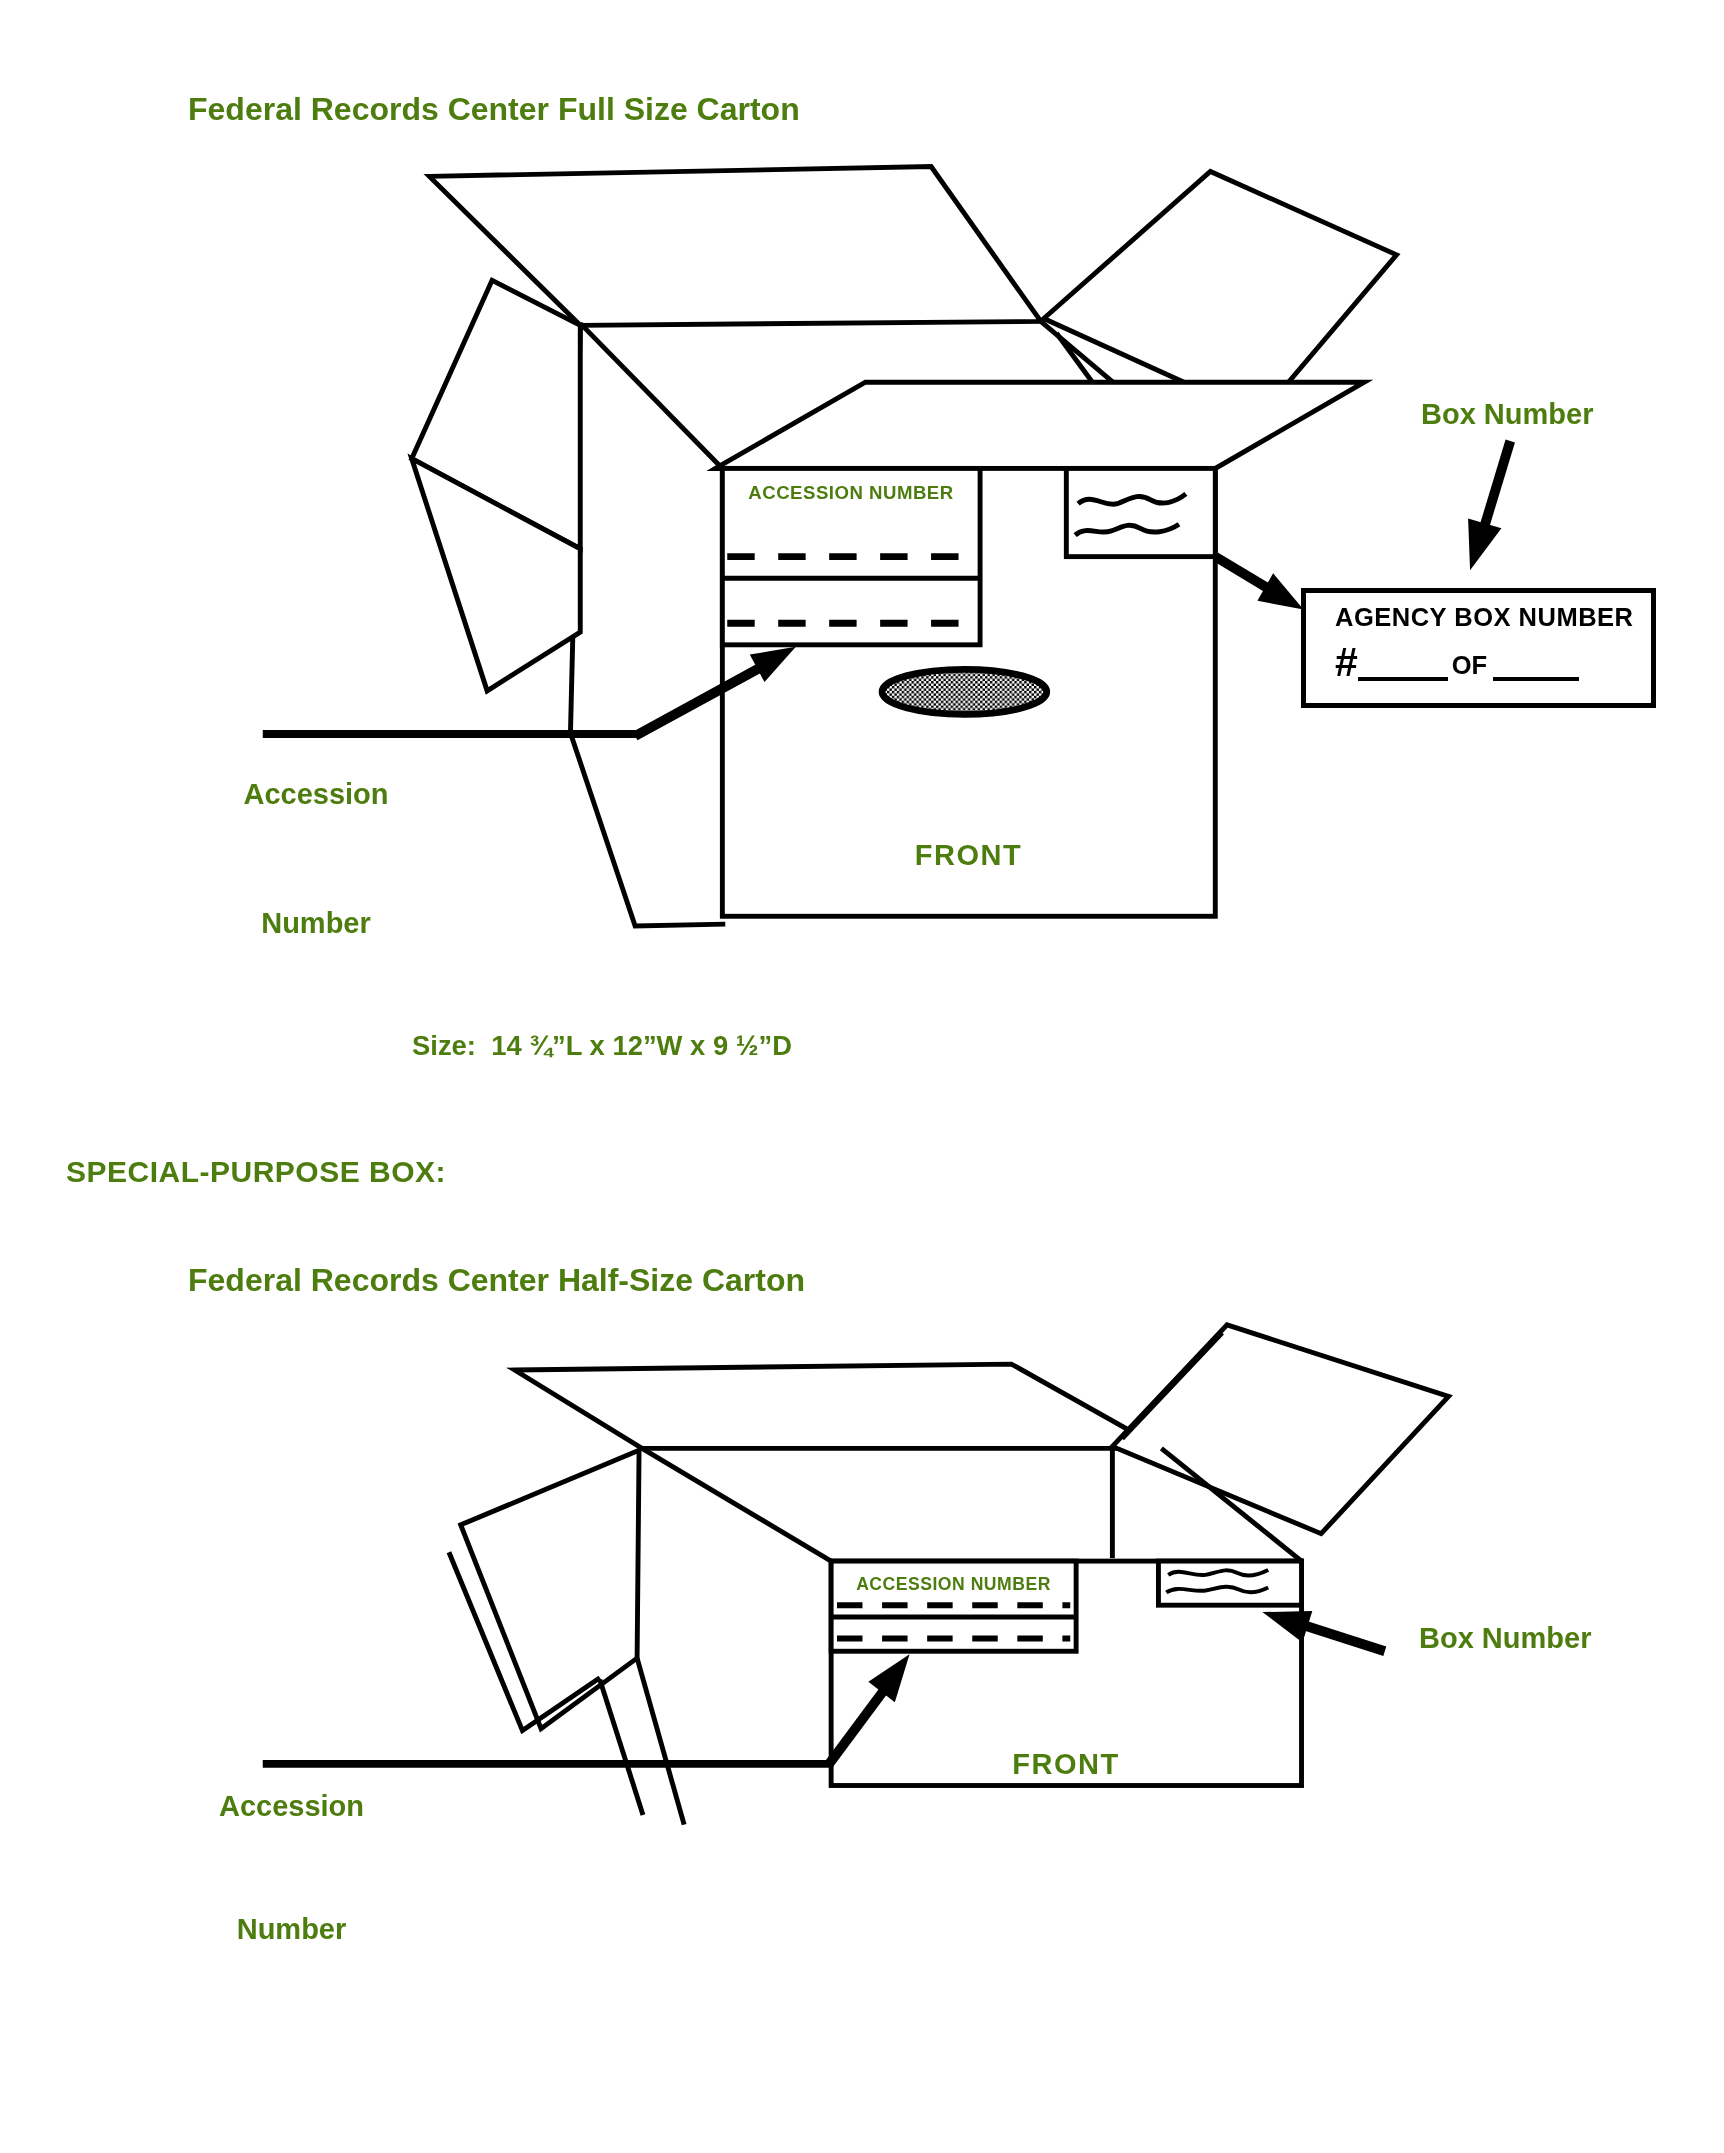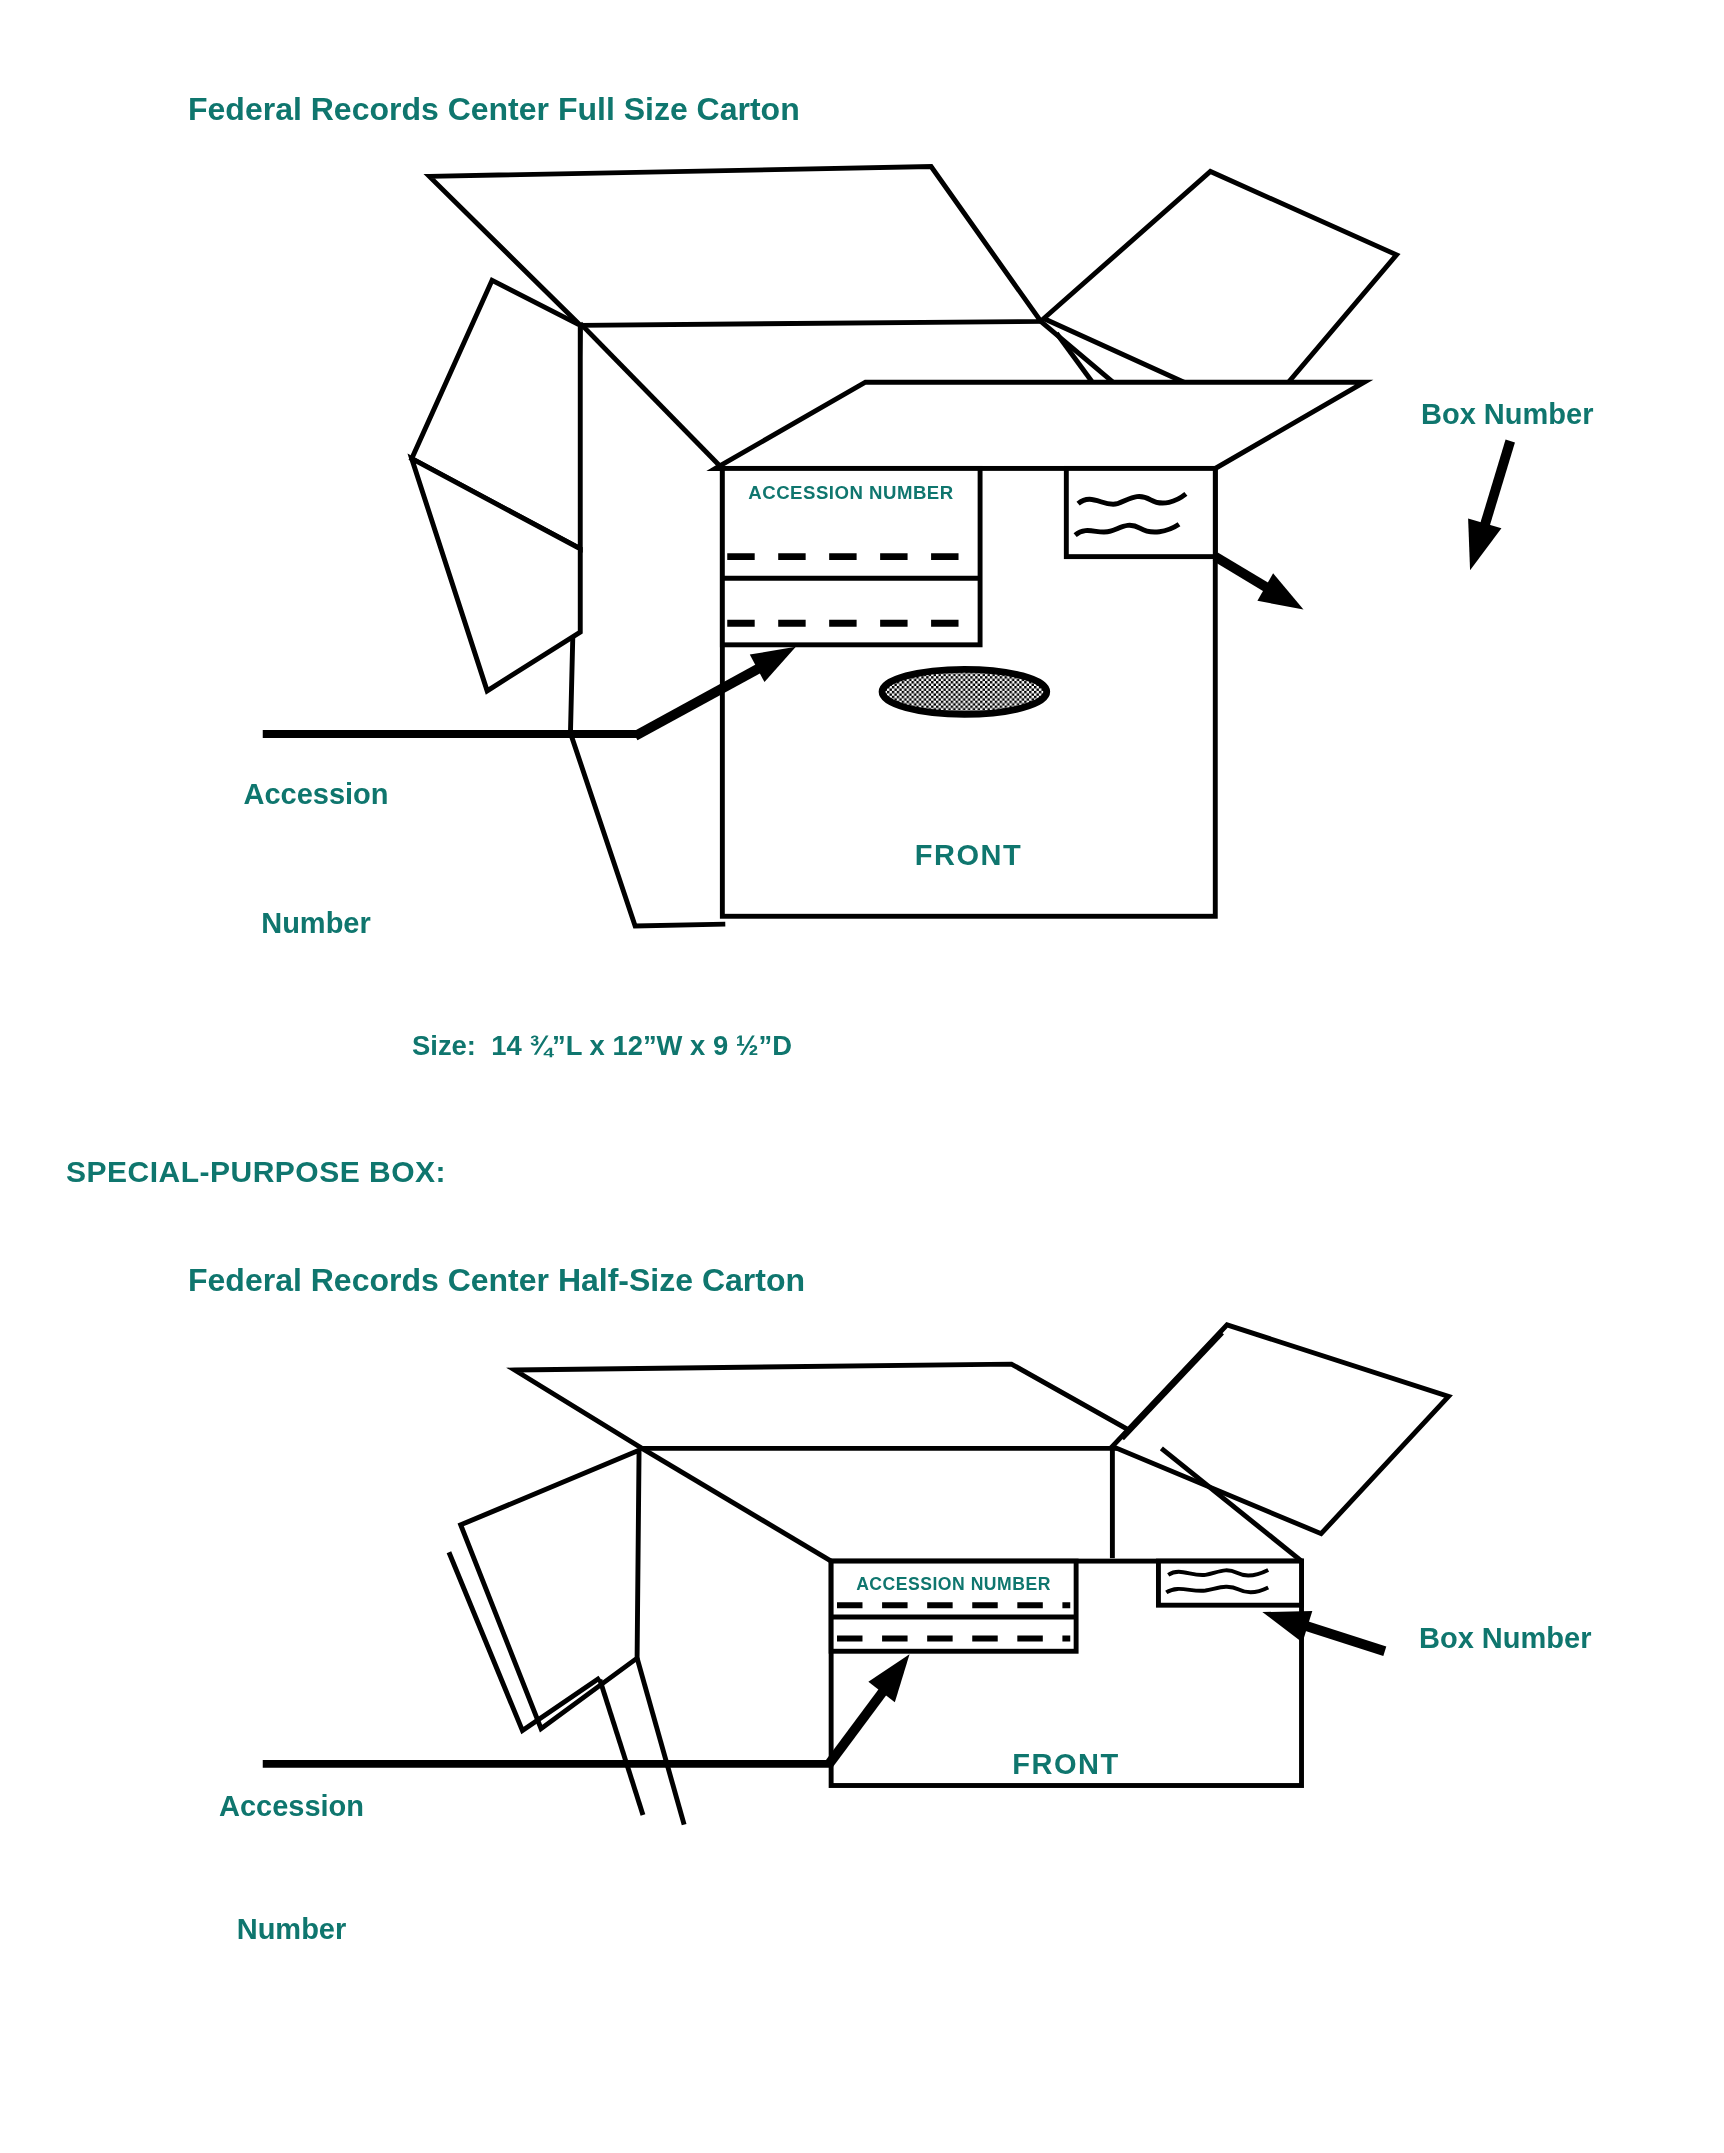--- a/index.html
+++ b/index.html
@@ -1,21 +1,21 @@
 <!DOCTYPE html>
 <html><head>
 <meta charset="utf-8">
 <style>
   html,body{margin:0;padding:0;background:#fff;}
   .page{
     position:relative;width:1724px;height:2153px;background:#ffffff;
     color:#000;font-family:"Liberation Sans",sans-serif;overflow:hidden;
   }
   .art{position:absolute;left:0;top:0;width:1724px;height:2153px;}
-  .t{position:absolute;font-weight:bold;white-space:pre;color:#0f766e;}
+  .t{position:absolute;font-weight:bold;white-space:pre;color:#4d7c0f;}
   .title1{left:188px;top:91px;font-size:32px;}
   .title2{left:188px;top:1236px;font-size:32px;margin-top:26px;}
   .heading{left:66px;top:1155px;font-size:30px;letter-spacing:0.5px;}
   .acc-text1{left:722px;top:482px;width:258px;text-align:center;font-size:18.6px;letter-spacing:0.5px;}
   .acc-text2{left:831px;top:1574px;width:245px;text-align:center;font-size:17.6px;letter-spacing:0.5px;}
   .front1{left:722px;top:839px;width:493px;text-align:center;font-size:29px;letter-spacing:1.5px;}
   .front2{left:831px;top:1748px;width:470px;text-align:center;font-size:29px;letter-spacing:1.5px;}
   .boxnum1{left:1421px;top:398px;font-size:29px;}
   .boxnum2{left:1419px;top:1622px;font-size:29px;}
   .accnum1{left:218px;top:687px;width:196px;text-align:center;font-size:29px;line-height:43px;}
@@ -106,20 +106,29 @@
   </svg>
 
   <div class="t title1">Federal Records Center Full Size Carton</div>
 
   <div class="t acc-text1">ACCESSION NUMBER</div>
 
   <div class="t front1">FRONT</div>
 
   <div class="t boxnum1">Box Number</div>
 
+  <div class="agency">
+    <div class="agency-title">AGENCY BOX NUMBER</div>
+    <div class="agency-row">
+      <span class="hash">#</span>
+      <span class="blank b1"></span>
+      <span class="of">OF</span>
+      <span class="blank b2"></span>
+    </div>
+  </div>
 
   <div class="t accnum1">
     <div>Accession</div>
     <div>Number</div>
   </div>
 
   <div class="t specs1">
     <div>Size:  14 ¾”L x 12”W x 9 ½”D</div>
   </div>
 

